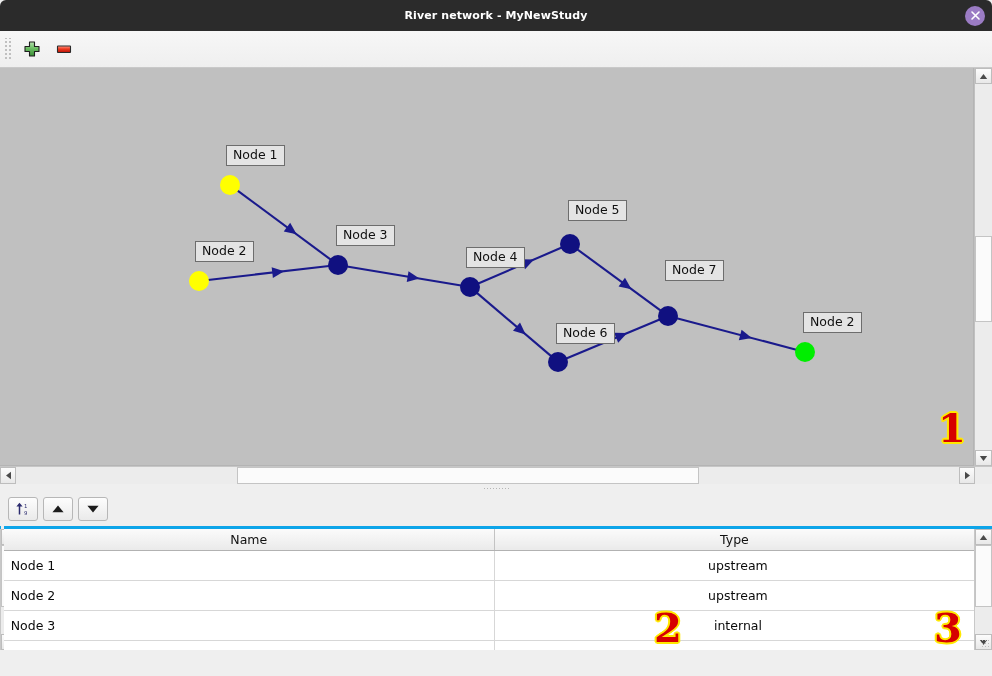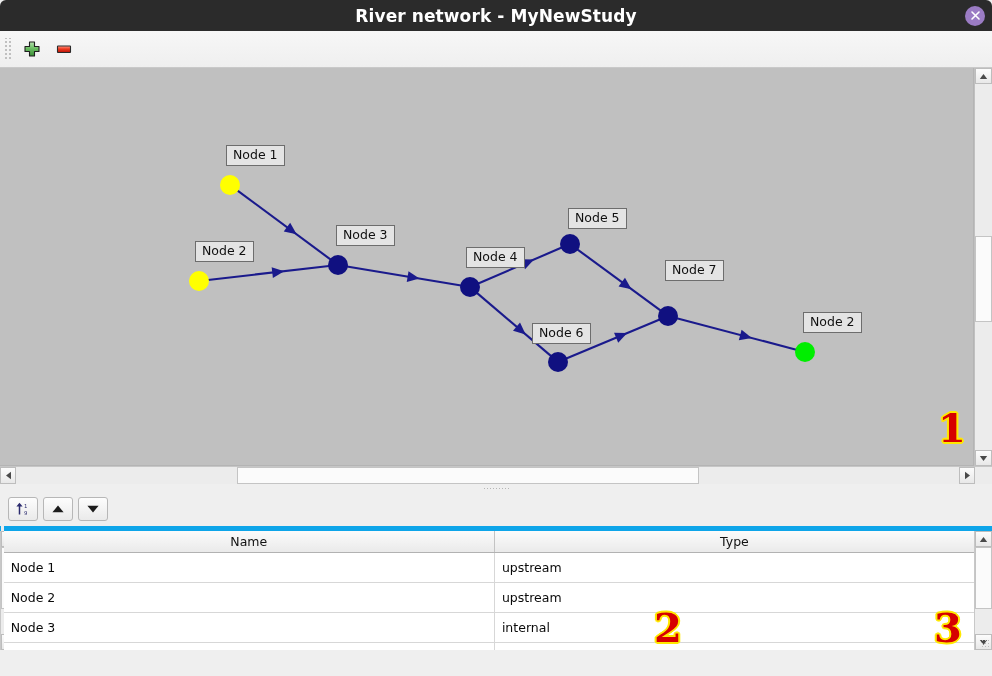--- a/index.html
+++ b/index.html
@@ -32,21 +32,21 @@
     background: #2b2b2b;
     border-top-left-radius: 6px;
     border-top-right-radius: 6px;
     flex: 0 0 auto;
     display: flex;
     align-items: center;
     justify-content: center;
   }
   .titlebar .title {
     color: #ffffff;
-    font-size: 17px;
+    font-size: 11px;
     font-weight: bold;
     letter-spacing: 0.1px;
     white-space: nowrap;
   }
   .close-btn {
     position: absolute;
     right: 7px;
     top: 50%;
     transform: translateY(-50%);
     width: 20px;
@@ -260,21 +260,21 @@
     align-items: center;
     justify-content: center;
     cursor: pointer;
     box-sizing: border-box;
   }
 
   .table-area {
     flex: 1 1 auto;
     display: flex;
     min-height: 0;
-    border-top: 5px solid #0ea5e9;
+    border-top: 3px solid #0ea5e9;
     background: #ffffff;
     position: relative;
   }
   .table-scroll {
     flex: 1 1 auto;
     min-width: 0;
     overflow: hidden;
     background: #ffffff;
   }
   table.grid {
@@ -301,21 +301,21 @@
     height: 29px;
     border-right: 1px solid #d7d7d7;
     border-bottom: 1px solid #d7d7d7;
     padding: 0 0 0 7px;
     color: #0a0a0a;
     white-space: nowrap;
     overflow: hidden;
     text-overflow: ellipsis;
     background: #ffffff;
   }
-  table.grid tbody td:last-child { border-right: none; }
+  table.grid tbody td:last-child { border-right: none; text-align: center; }
 
   .table-vscroll {
     flex: 0 0 auto;
     width: 17px;
     background: #f0f0f0;
     border-left: 1px solid #c8c8c8;
     display: flex;
     flex-direction: column;
   }
 
@@ -411,22 +411,22 @@
             <circle cx="558" cy="294" r="10" fill="#101080"></circle>
             <circle cx="668" cy="248" r="10" fill="#101080"></circle>
             <circle cx="805" cy="284" r="10" fill="#00ee00"></circle>
           </g>
       </svg>
       <div id="labels-layer">
           <div class="node-label" style="left: 226px; top: 77px;">Node 1</div>
           <div class="node-label" style="left: 195px; top: 173px;">Node 2</div>
           <div class="node-label" style="left: 336px; top: 157px;">Node 3</div>
           <div class="node-label" style="left: 466px; top: 179px;">Node 4</div>
-          <div class="node-label" style="left: 568px; top: 140px;">Node 5</div>
-          <div class="node-label" style="left: 532px; top: 255px;">Node 6</div>
+          <div class="node-label" style="left: 568px; top: 132px;">Node 5</div>
+          <div class="node-label" style="left: 556px; top: 255px;">Node 6</div>
           <div class="node-label" style="left: 665px; top: 192px;">Node 7</div>
           <div class="node-label" style="left: 803px; top: 244px;">Node 2</div>
         </div>
       <div id="annot-layer-canvas"></div>
     </div>
 
     <div class="vscroll">
       <div class="sb-btn">
         <svg width="9" height="7" viewBox="0 0 9 7">
           <path d="M4.5 1 L8.2 6 L0.8 6 Z" fill="#4a4a4a"></path>

